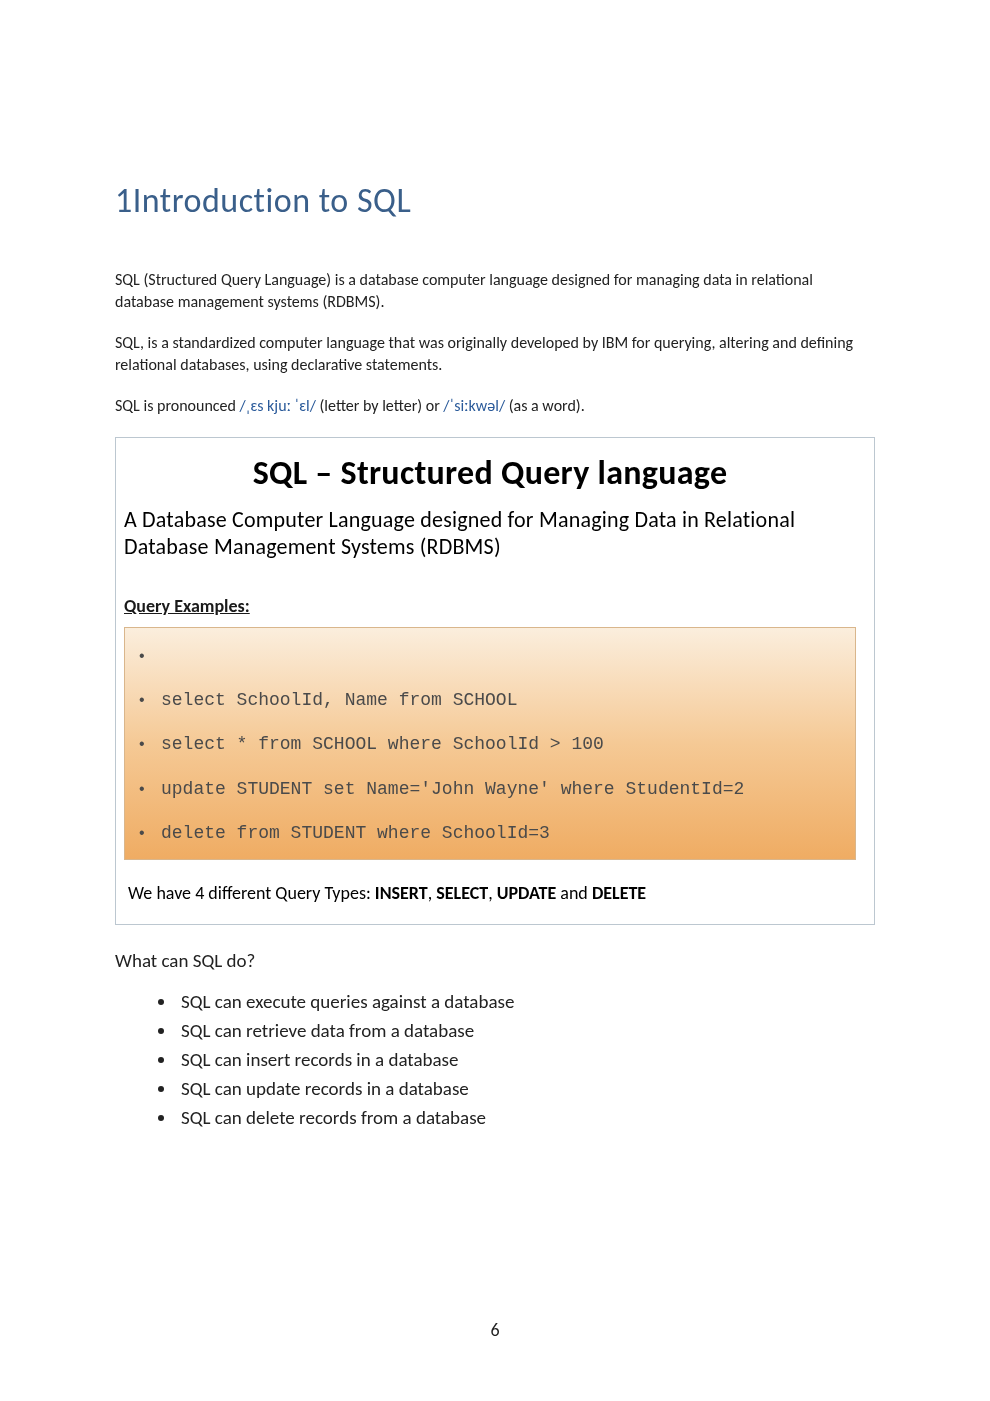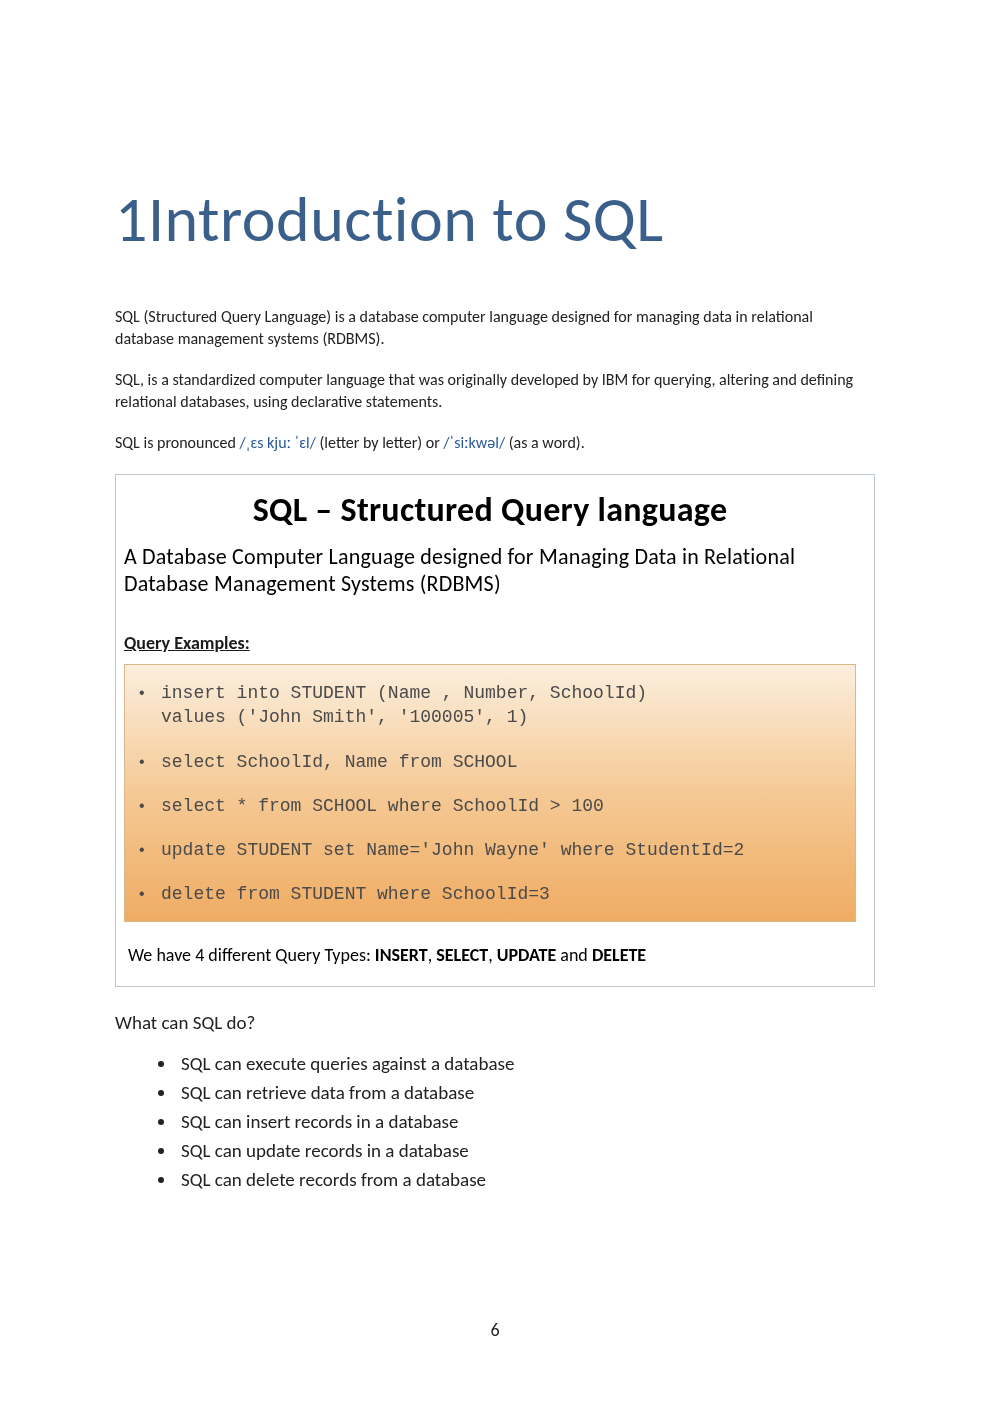--- a/index.html
+++ b/index.html
@@ -7,21 +7,21 @@
       width: 990px;
       height: 1401px;
       background: #fff;
       font-family: Calibri, 'Segoe UI', Arial, sans-serif;
       color: #1a1a1a;
       padding: 180px 115px 40px 115px;
       position: relative;
     }
     h1.page-title {
       font-family: Calibri, 'Segoe UI', Arial, sans-serif;
-      font-size: 64px;
+      font-size: 34px;
       font-weight: 400;
       color: #3a5f8a;
       letter-spacing: 0.5px;
       margin-bottom: 48px;
     }
     p.body-text {
       font-size: 16px;
       line-height: 1.35;
       margin-bottom: 20px;
       color: #222;
@@ -128,22 +128,20 @@
 </p>
 
 <div class="info-box">
   <div class="info-box-title">SQL – Structured Query language</div>
   <div class="info-box-subtitle">A Database Computer Language designed for Managing Data in Relational Database Management Systems (RDBMS)</div>
   <div class="query-examples-label">Query Examples:</div>
 
   <div class="code-panel">
     <div class="code-line">
       <span class="bullet">•</span>
-      <span class="code-text">insert into STUDENT (Name , Number, SchoolId)
-values ('John Smith', '100005', 1)</span>
     </div>
     <div class="code-line">
       <span class="bullet">•</span>
       <span class="code-text">select SchoolId, Name from SCHOOL</span>
     </div>
     <div class="code-line">
       <span class="bullet">•</span>
       <span class="code-text">select * from SCHOOL where SchoolId &gt; 100</span>
     </div>
     <div class="code-line">

